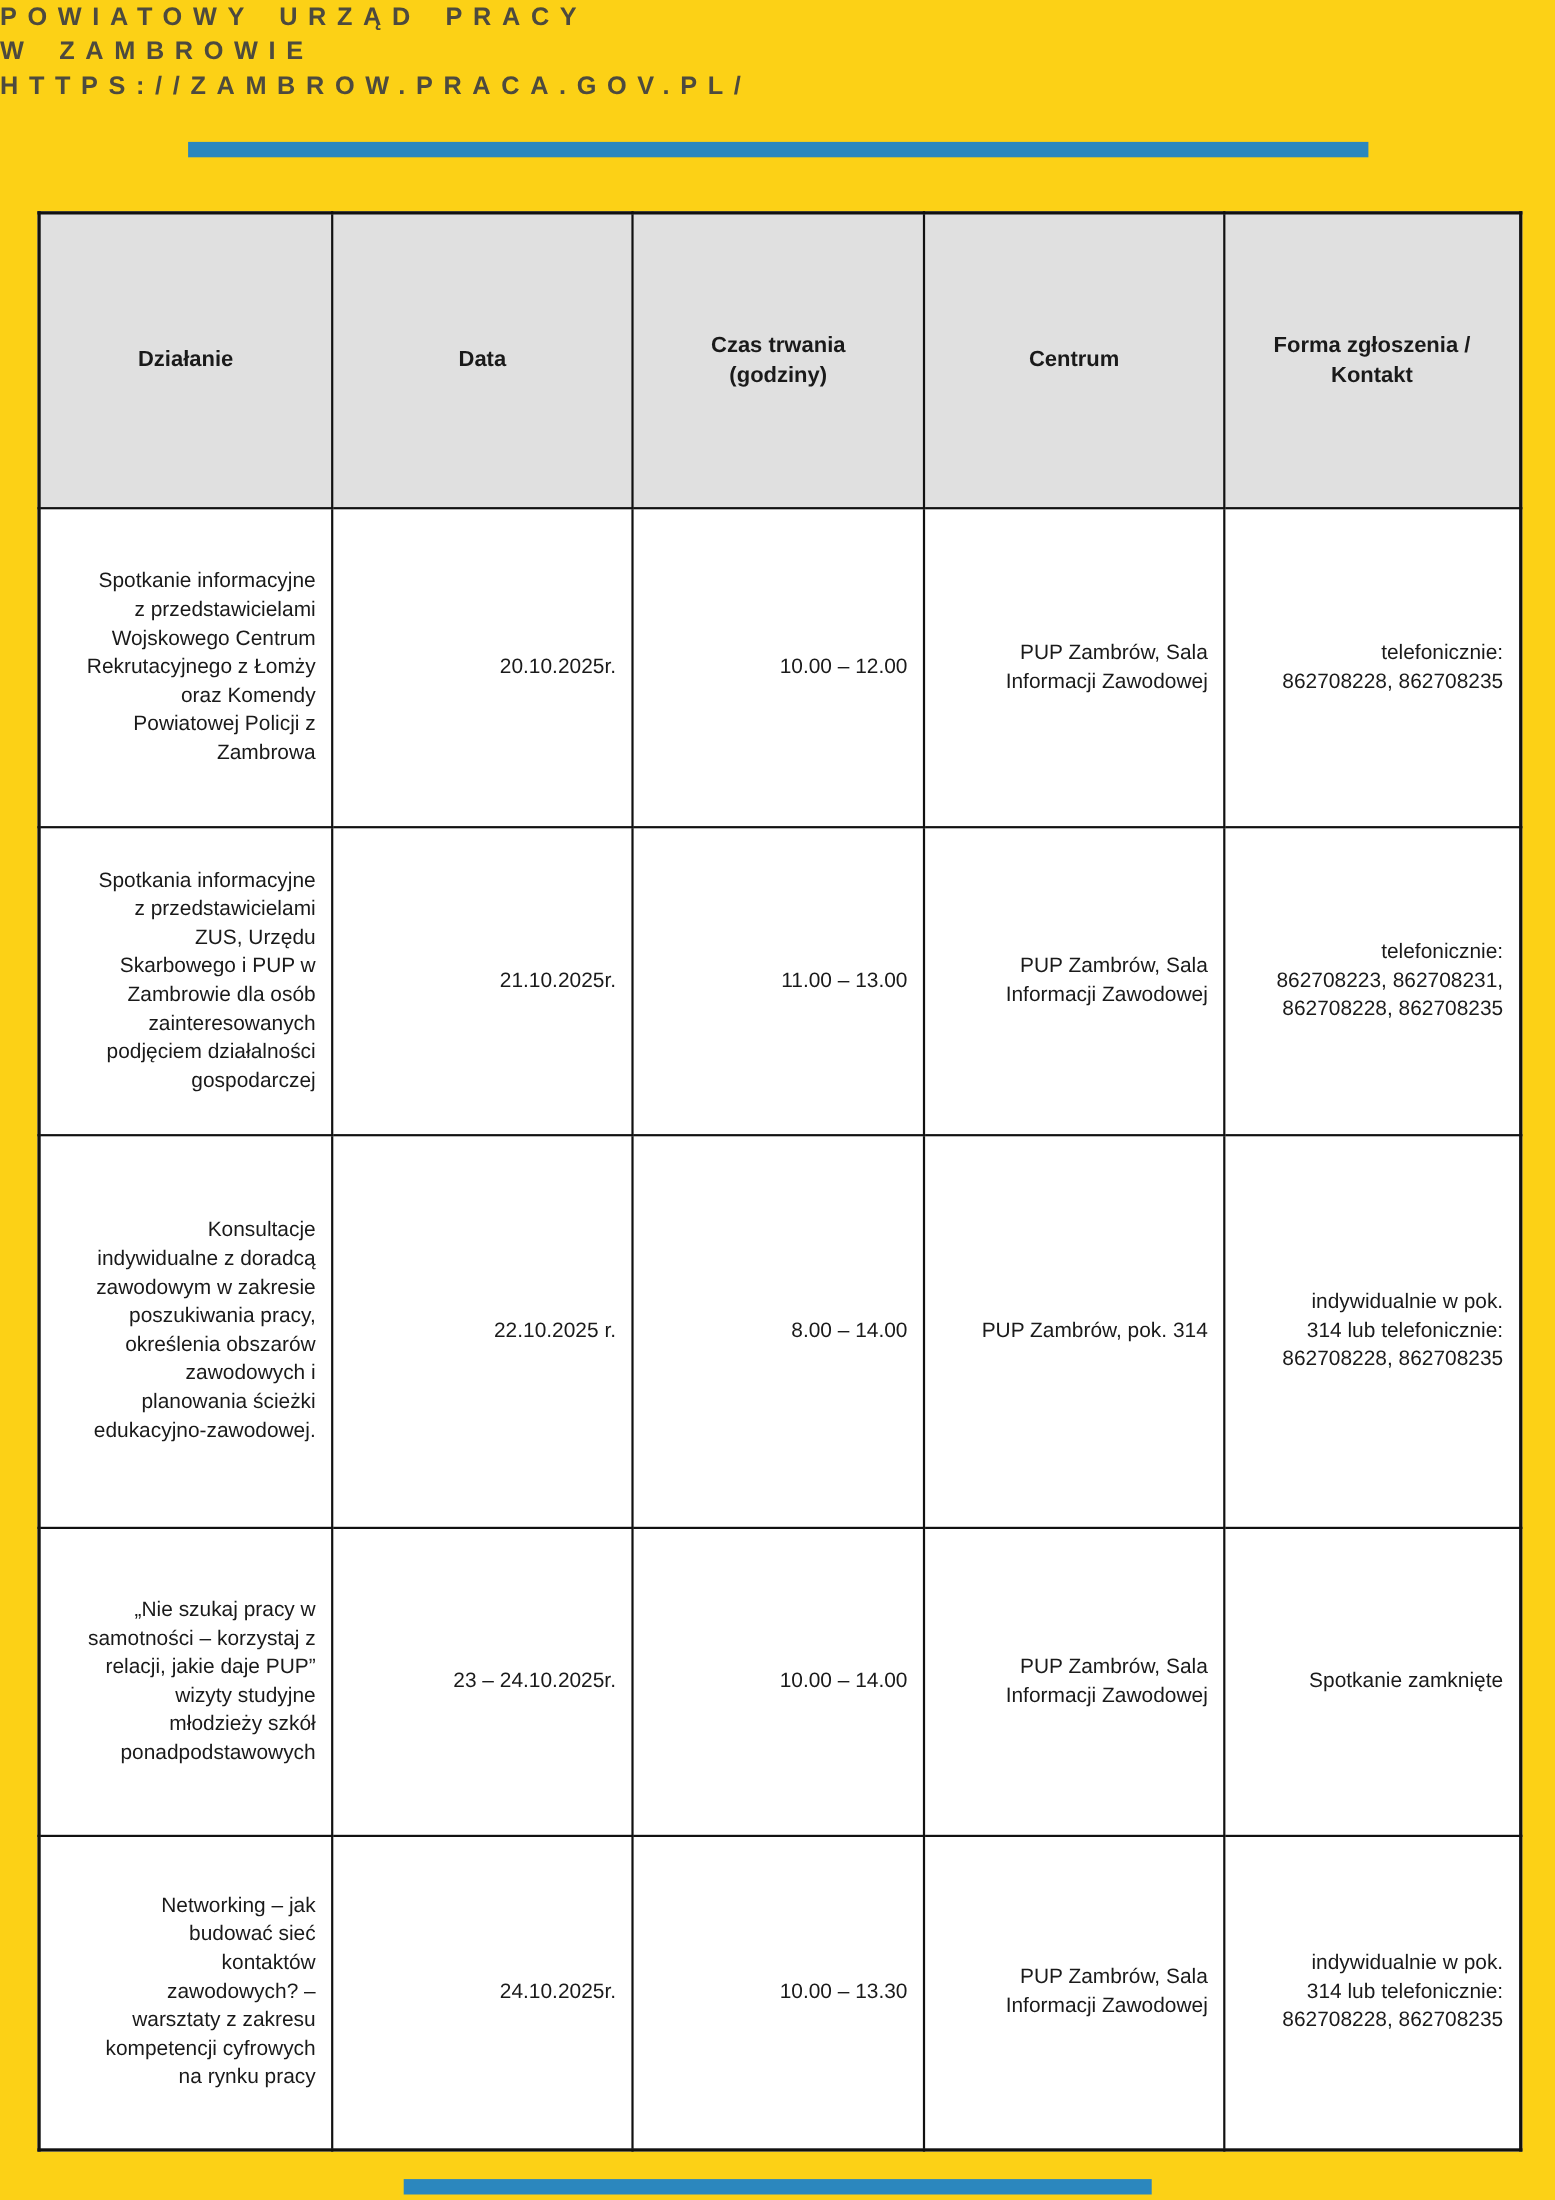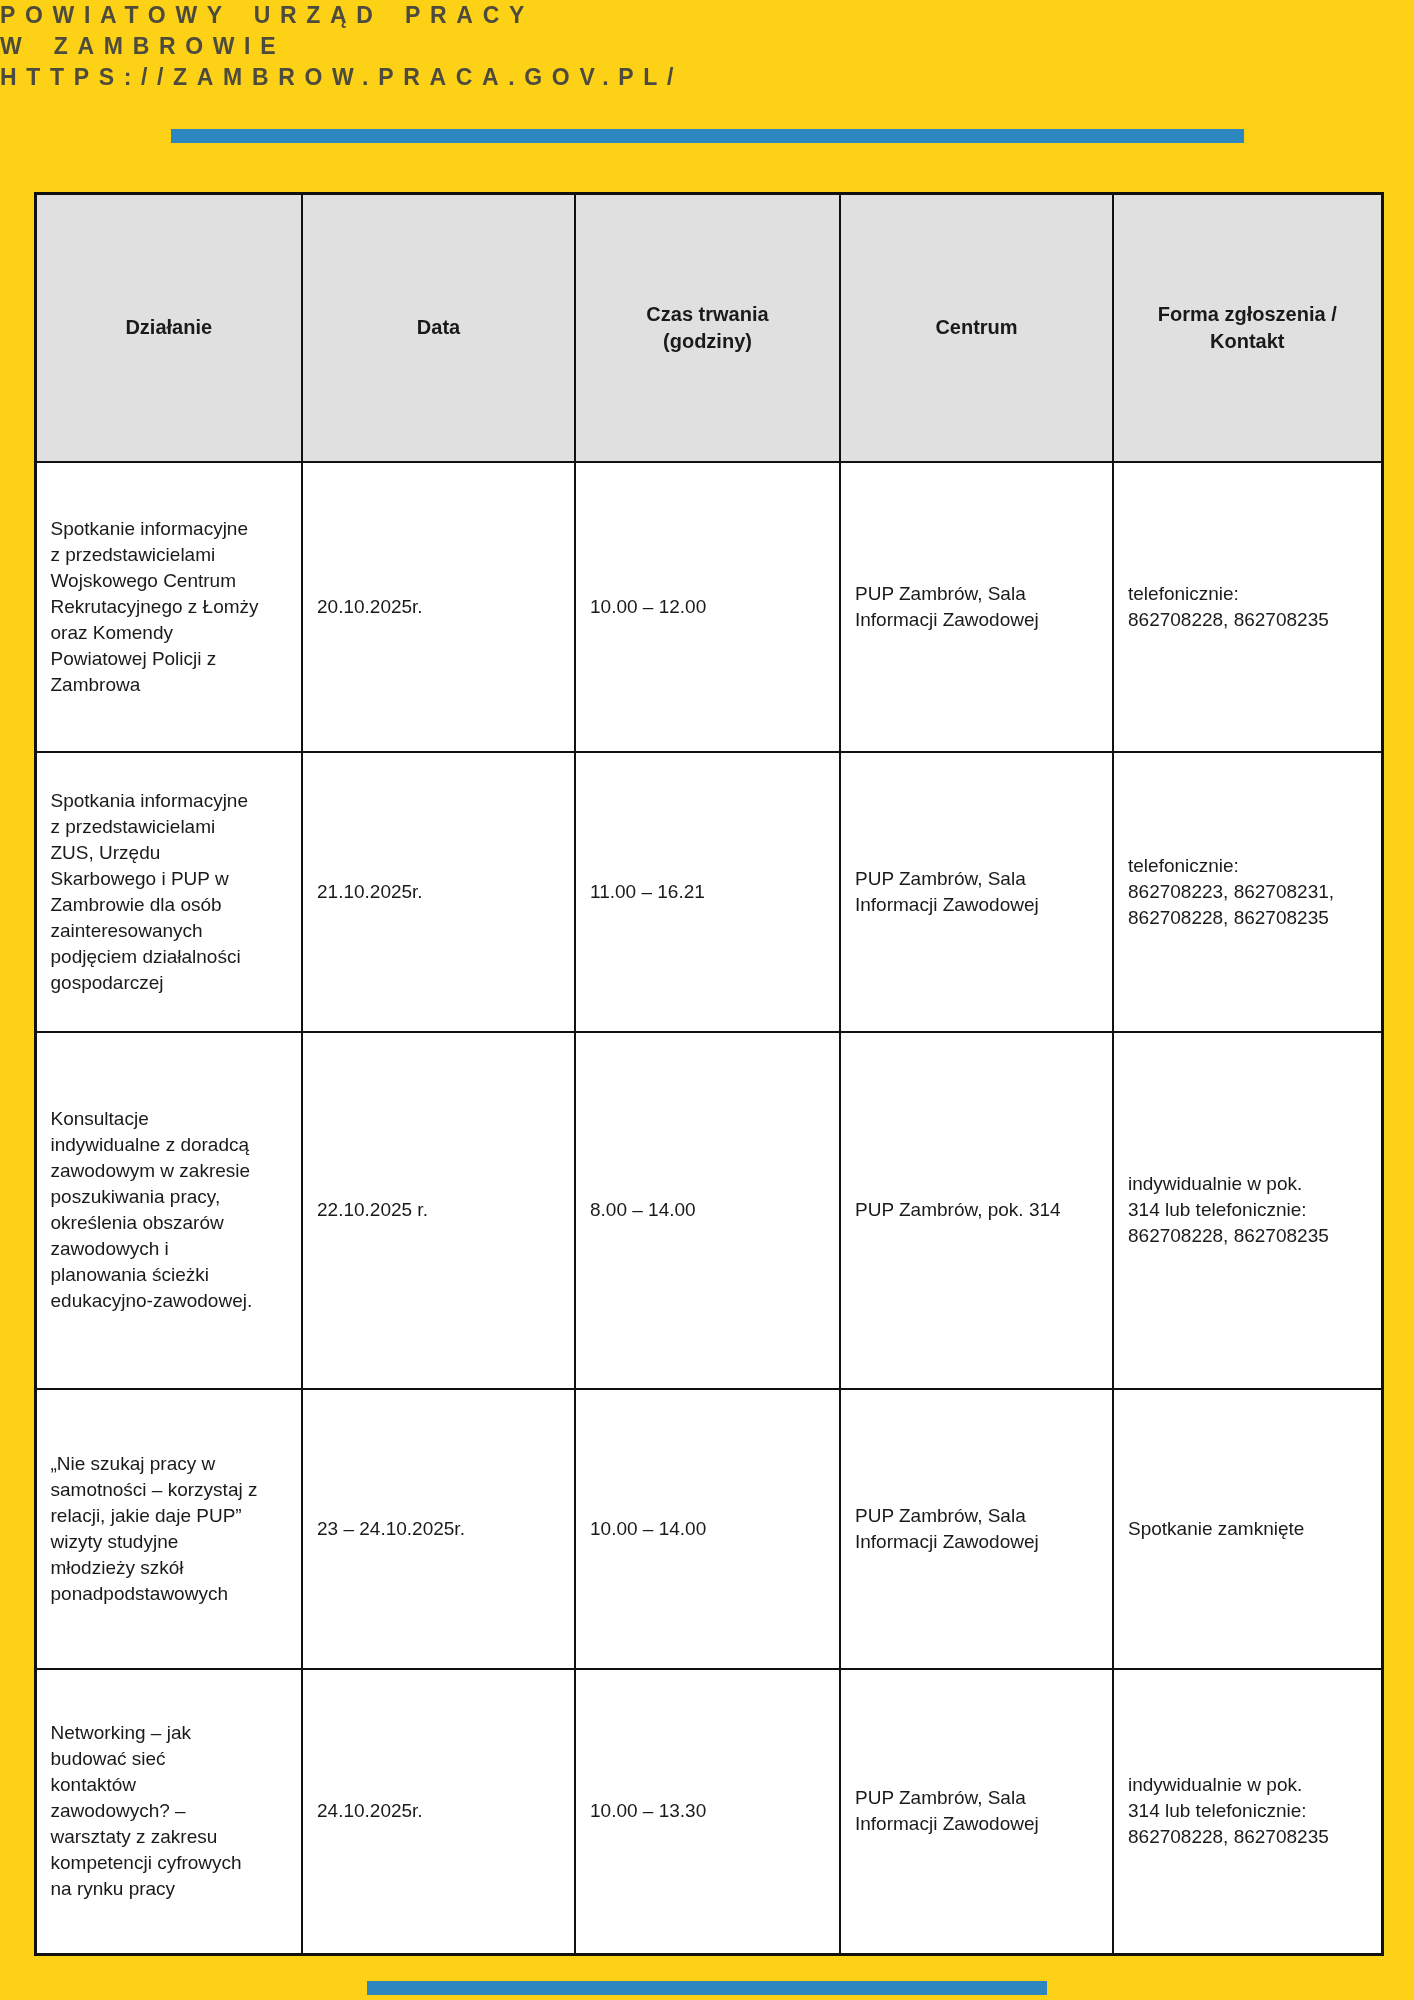--- a/index.html
+++ b/index.html
@@ -55,21 +55,21 @@
     font-size:20px;
     line-height:27px;
     font-weight:bold;
     text-align:center;
     height:268px;
     padding:8px 12px;
   }
   table.schedule td {
     font-size:19px;
     line-height:26px;
-    text-align:left;
+    text-align:right;
     padding:24px 14px;
     background:#ffffff;
   }
   tr.row-1 { height:290px; }
   tr.row-2 { height:280px; }
   tr.row-3 { height:357px; }
   tr.row-4 { height:280px; }
   tr.row-5 { height:286px; }
   .divider-bottom {
     position:absolute;
@@ -133,21 +133,21 @@
         <tr class="row-2">
           <td>Spotkania informacyjne
 z przedstawicielami
 ZUS, Urzędu
 Skarbowego i PUP w
 Zambrowie dla osób
 zainteresowanych
 podjęciem działalności
 gospodarczej</td>
           <td>21.10.2025r.</td>
-          <td>11.00 – 16.21</td>
+          <td>11.00 – 13.00</td>
           <td>PUP Zambrów, Sala
 Informacji Zawodowej</td>
           <td>telefonicznie:
 862708223, 862708231,
 862708228, 862708235</td>
         </tr>
         <tr class="row-3">
           <td>Konsultacje
 indywidualne z doradcą
 zawodowym w zakresie

